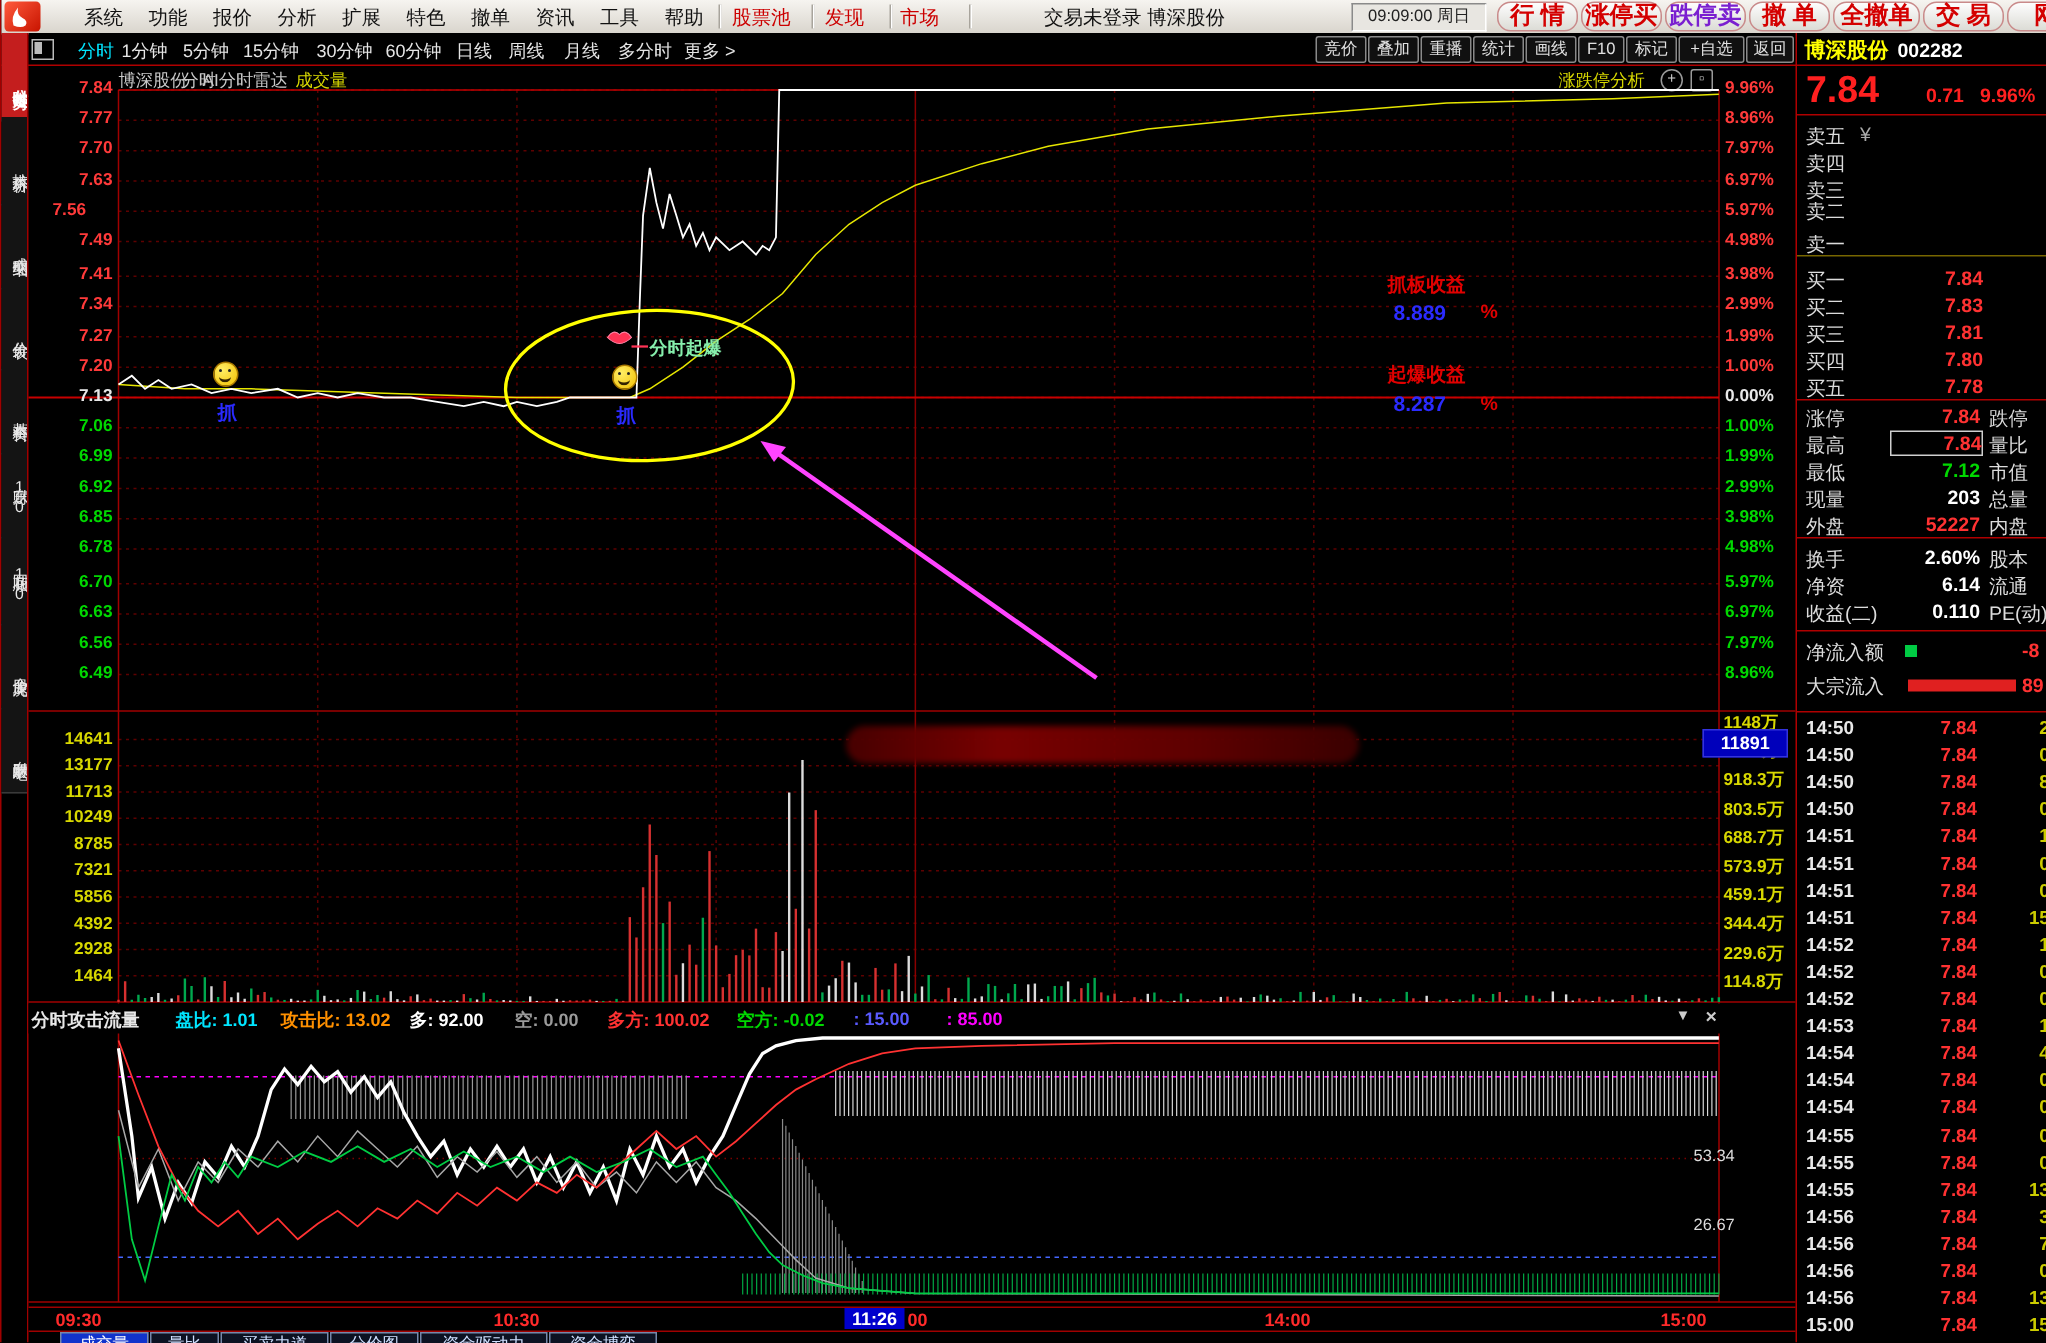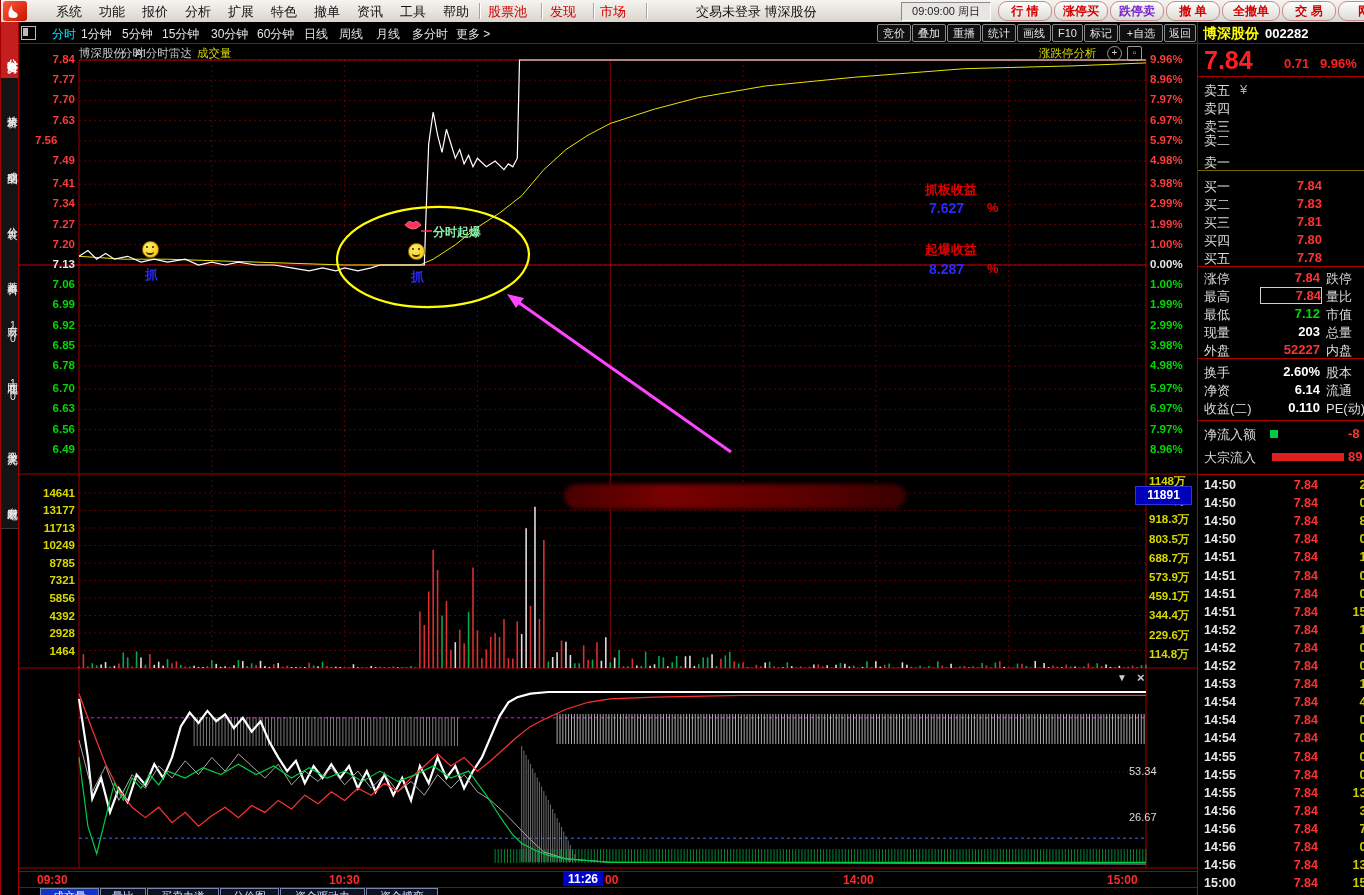--- a/index.html
+++ b/index.html
@@ -11,21 +11,21 @@
     border-bottom:1px solid #9b968c;}
   .menu-item{top:3px;font-size:13px;color:#111;white-space:nowrap;cursor:default;}
   .menu-item.red{color:#cc0000;}
   .menu-divider{top:3px;width:1px;height:16px;background:#a8a49c;border-right:1px solid #fff;}
   #logo{left:2px;top:1px;width:24px;height:20px;background:linear-gradient(135deg,#ff5a3c,#c81400);
     border-radius:3px;}
   #logo svg{position:absolute;left:2px;top:2px;}
   #clock{left:900px;top:2px;width:88px;height:17px;border:1px solid #8a8a8a;border-right-color:#fff;
     border-bottom-color:#fff;background:#e8e6e1;color:#222;font-size:11px;text-align:center;line-height:17px;}
   .trade-btn{top:1px;height:18px;border:1px solid #c98a8a;border-radius:9px;background:linear-gradient(#fdfdfd,#dcdcd6);
-    color:#d40000;font-size:12px;font-weight:bold;text-align:center;line-height:18px;white-space:nowrap;}
+    color:#d40000;font-size:16px;font-weight:bold;text-align:center;line-height:18px;white-space:nowrap;}
   .trade-btn.purple{color:#7a1fd0;}
   
   #toolbar2{left:18px;top:22px;width:1346px;height:21px;background:#000;}
   .period{top:4px;font-size:12px;color:#e5e5e5;white-space:nowrap;}
   .period.active{color:#00e5ff;}
   .tb-btn{top:2px;height:16px;border:1px solid #8a8a8a;background:#101010;color:#e0e0e0;
     font-size:11px;text-align:center;line-height:16px;border-radius:2px;white-space:nowrap;}
   #tb-winicon{left:2px;top:4px;width:13px;height:12px;border:1px solid #bbb;background:#000;}
   #tb-winicon::after{content:"";position:absolute;left:1px;top:1px;width:5px;height:8px;background:#bbb;}
   
@@ -1078,29 +1078,40 @@
   <div class="smiley abs" style="left:141px;top:241px"></div>
   <div class="smiley abs" style="left:407px;top:243px"></div>
   <span class="grab-label abs" style="left:144px;top:266px">抓</span>
   <span class="grab-label abs" style="left:410px;top:268px">抓</span>
   <svg class="abs" style="left:403px;top:219px" width="18" height="14" viewBox="0 0 18 14">
     <path d="M1 6 Q5 0 9 4 Q13 0 17 6 Q9 14 1 6 Z" fill="#ff3355" stroke="#ff88aa" stroke-width="0.7"></path>
   </svg>
   <span id="burst-small" class="abs" style="left:432px;top:224px">分时起爆</span>
 
   <span class="ret-title abs" style="left:924px;top:181px">抓板收益</span>
-  <span class="ret-val abs" style="left:928px;top:200px">7.627</span>
+  <span class="ret-val abs" style="left:928px;top:200px">8.889</span>
   <span class="ret-pct abs" style="left:986px;top:200px">%</span>
   <span class="ret-title abs" style="left:924px;top:241px">起爆收益</span>
   <span class="ret-val abs" style="left:928px;top:261px">8.287</span>
   <span class="ret-pct abs" style="left:986px;top:261px">%</span>
 
   <div id="censor" class="abs"></div>
   <div id="vol-badge" class="abs">11891</div>
 
+  <div id="ind-header" class="abs">
+      <div class="ind-field" style="left: 2px; top: 3px; color: rgb(232, 232, 232); position: absolute;">分时攻击流量</div>
+      <div class="ind-field" style="left: 98px; top: 3px; color: rgb(0, 229, 255); position: absolute;">盘比: 1.01</div>
+      <div class="ind-field" style="left: 168px; top: 3px; color: rgb(255, 144, 0); position: absolute;">攻击比: 13.02</div>
+      <div class="ind-field" style="left: 254px; top: 3px; color: rgb(255, 255, 255); position: absolute;">多: 92.00</div>
+      <div class="ind-field" style="left: 324px; top: 3px; color: rgb(154, 154, 154); position: absolute;">空: 0.00</div>
+      <div class="ind-field" style="left: 386px; top: 3px; color: rgb(255, 50, 50); position: absolute;">多方: 100.02</div>
+      <div class="ind-field" style="left: 472px; top: 3px; color: rgb(0, 216, 0); position: absolute;">空方: -0.02</div>
+      <div class="ind-field" style="left: 550px; top: 3px; color: rgb(90, 90, 255); position: absolute;">: 15.00</div>
+      <div class="ind-field" style="left: 612px; top: 3px; color: rgb(255, 0, 255); position: absolute;">: 85.00</div>
+    </div>
   <span class="abs" style="left:1116px;top:672px;color:#ccc;font-size:10px">▼</span>
   <span class="abs" style="left:1136px;top:670px;color:#ccc;font-size:13px;font-weight:bold">×</span>
   <span class="lvl-label abs" style="left:1128px;top:765px">53.34</span>
   <span class="lvl-label abs" style="left:1128px;top:811px">26.67</span>
 
   <div id="timebar" class="abs">
       <div class="time-label" style="left: 18px; position: absolute;">09:30</div>
       <div class="time-label" style="left: 310px; position: absolute;">10:30</div>
       <div class="time-label" style="left: 586px; position: absolute;">00</div>
       <div class="time-label" style="left: 824px; position: absolute;">14:00</div>

